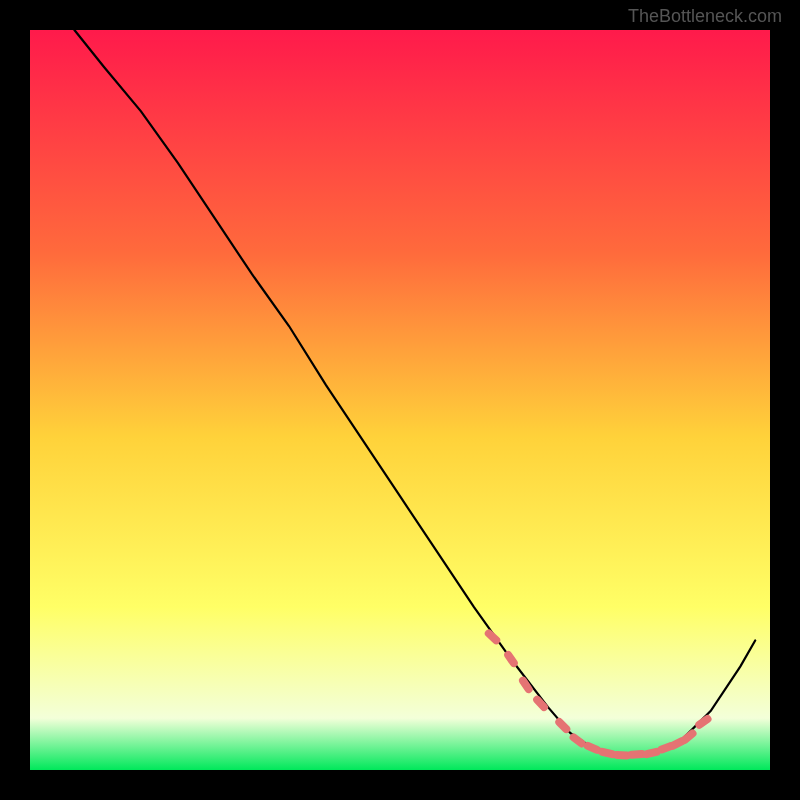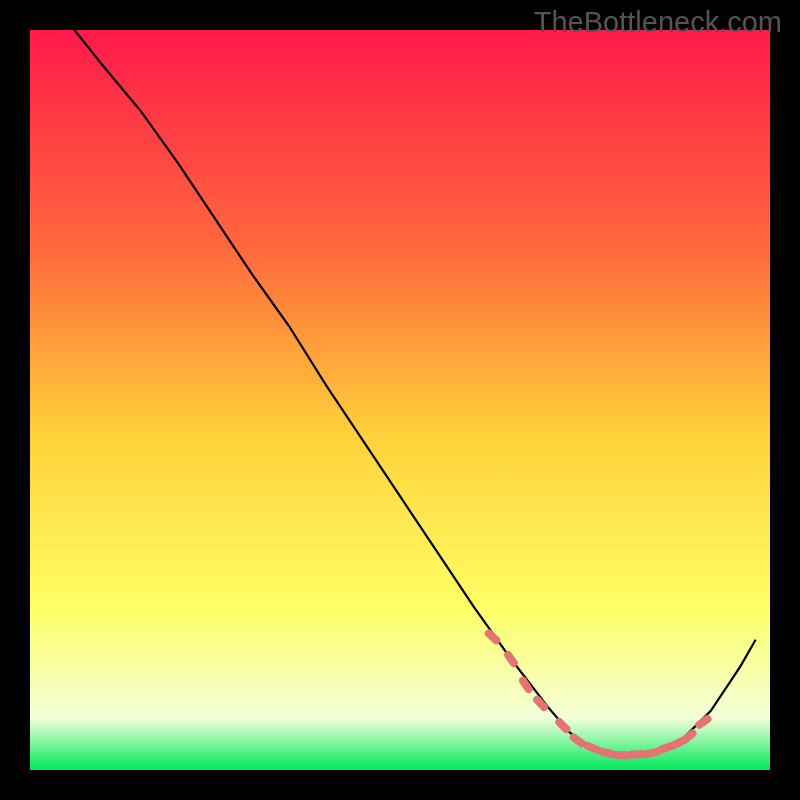--- a/index.html
+++ b/index.html
@@ -15,21 +15,21 @@
     position: relative;
     width: 800px;
     height: 800px;
     background: #000;
   }
   .watermark {
     position: absolute;
     top: 6px;
     right: 18px;
     color: #555;
-    font-size: 29px;
+    font-size: 18px;
     font-weight: 500;
     z-index: 10;
   }
   svg {
     display: block;
   }
 </style>
 </head>
 <body>
 

